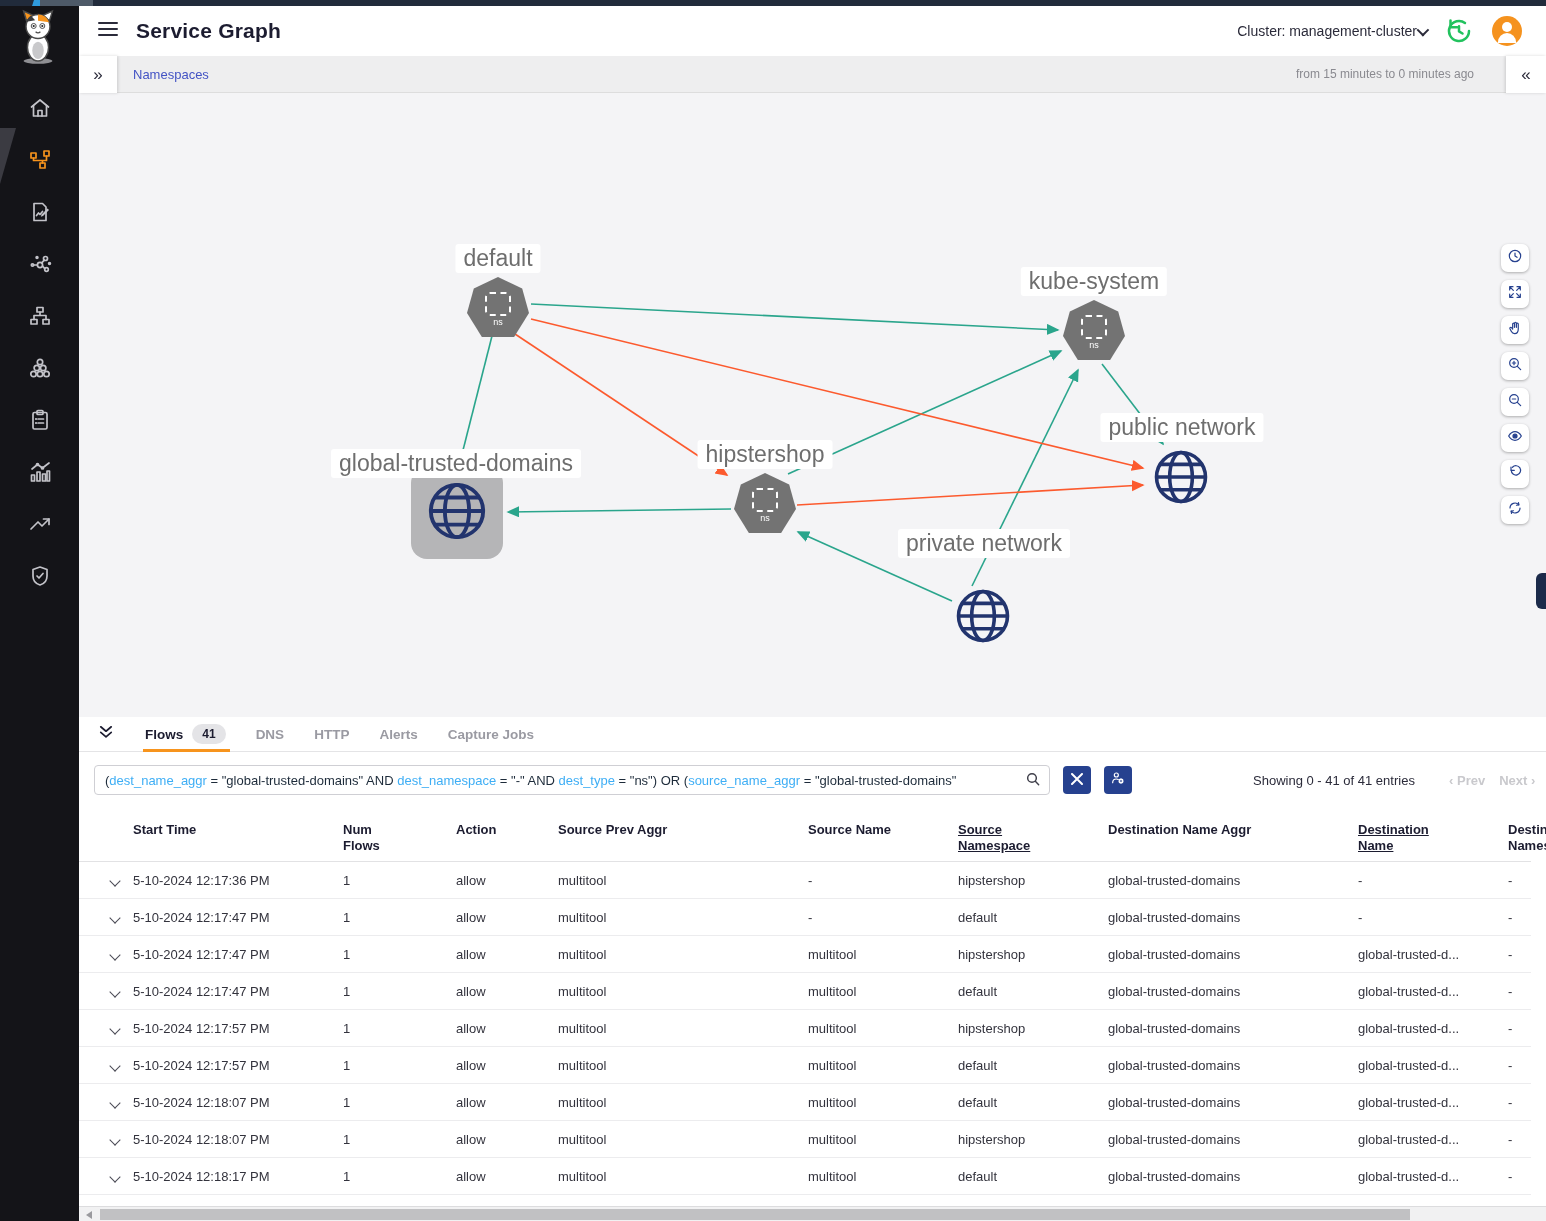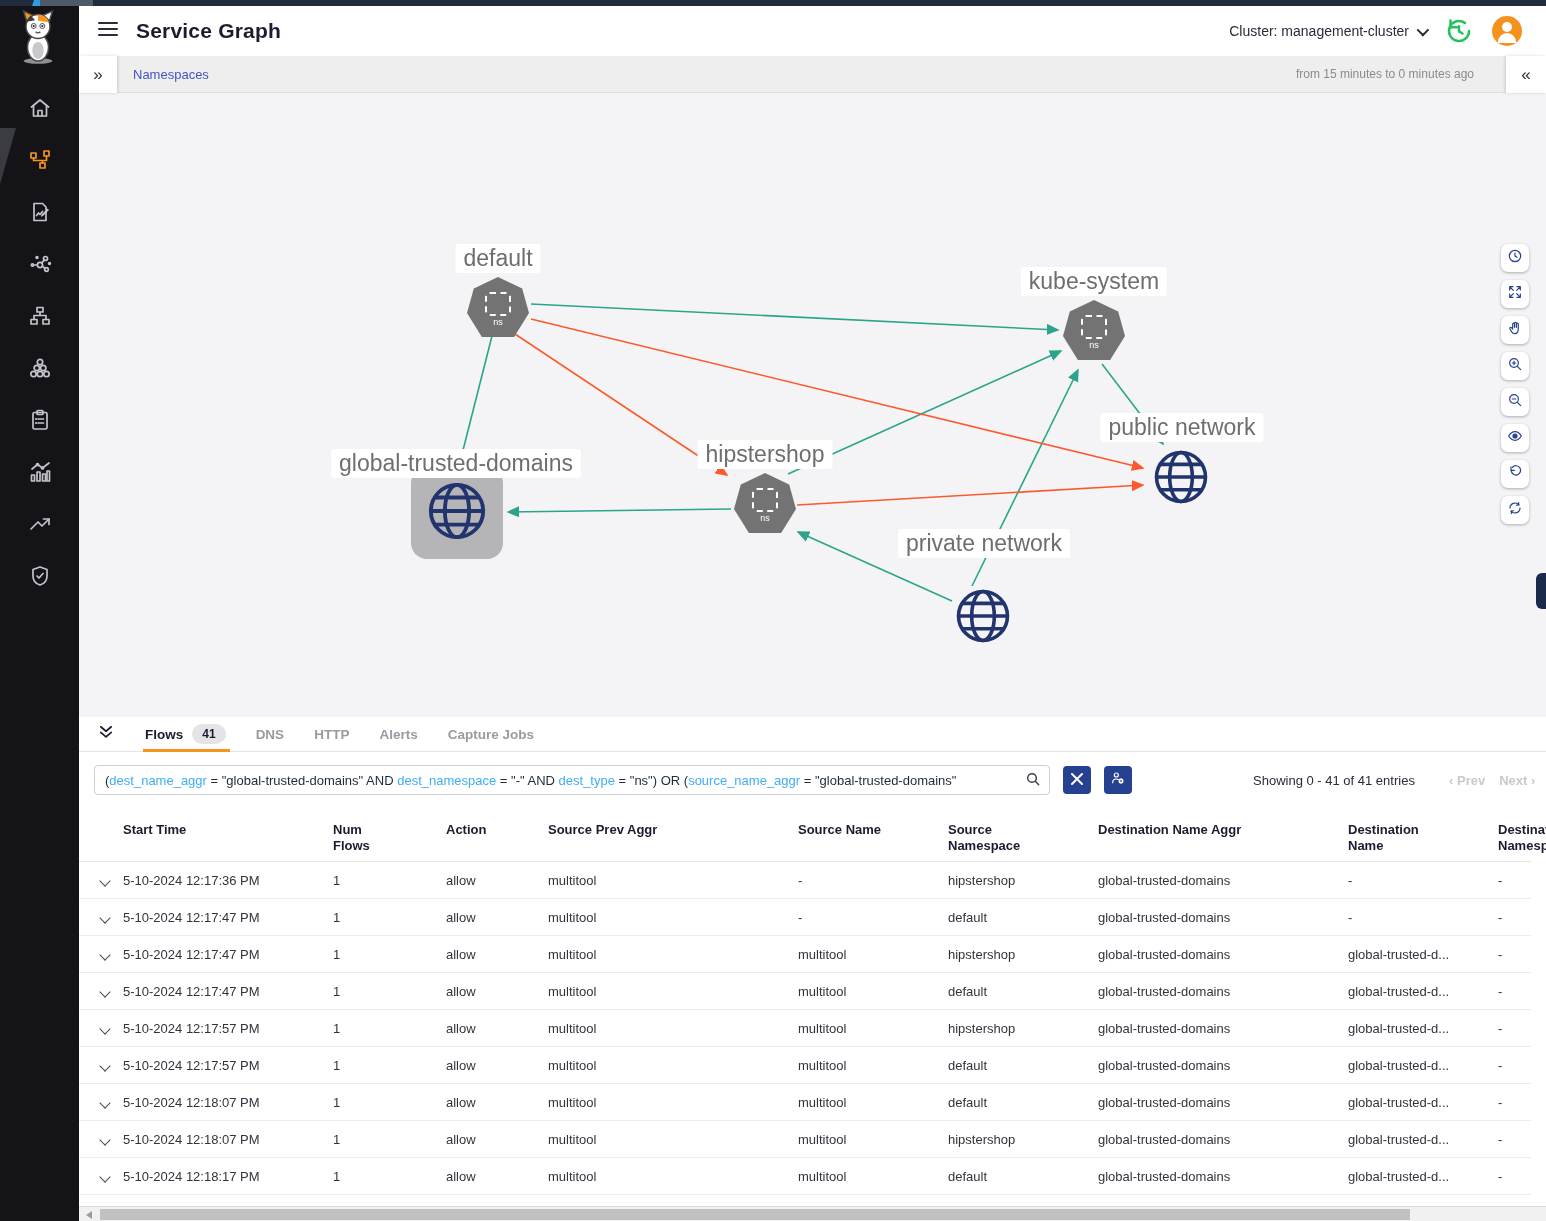--- a/index.html
+++ b/index.html
@@ -21,21 +21,21 @@
   .navitem.active svg { stroke:#f7941d; }
   .notch { position:absolute; left:0; top:128px; width:0; height:0;
     border-left:16px solid #3b3b42; border-bottom:56px solid transparent; }
 
   
   .appbar { position:absolute; left:79px; top:6px; width:1467px; height:50px; background:#fff; z-index:40;
     display:flex; align-items:center; }
   .hamburger { margin-left:19px; cursor:pointer; }
   .apptitle { margin-left:18px; font-size:21px; font-weight:bold; color:#1c1c30; letter-spacing:.2px; }
   .appbar-right { margin-left:auto; display:flex; align-items:center; gap:18px; margin-right:24px; }
-  .cluster { font-size:14px; color:#2b2b3a; display:flex; align-items:center; gap:8px; cursor:pointer; }
+  .cluster { font-size:14px; color:#2b2b3a; display:flex; align-items:center; cursor:pointer; }
   .chev-down { width:9px; height:9px; border-right:2px solid #2b2b3a; border-bottom:2px solid #2b2b3a;
     transform:rotate(45deg) translateY(-2px); }
   .iconbtn { cursor:pointer; display:flex; align-items:center; }
   .avatar { width:30px; height:30px; border-radius:50%; background:#f5921e; position:relative; cursor:pointer; }
   .avatar::before { content:""; position:absolute; left:10px; top:6px; width:10px; height:10px; border-radius:50%; background:#fff; }
   .avatar::after { content:""; position:absolute; left:6px; top:17px; width:18px; height:10px; border-radius:9px 9px 0 0; background:#fff; }
 
   
   .crumbbar { position:absolute; left:79px; top:56px; width:1467px; height:37px; background:#eeeeef;
     border-bottom:1px solid #ddd; display:flex; align-items:center; z-index:40; }
@@ -88,25 +88,25 @@
   .fkey { color:#3eaef5; } .fop { color:#1d2b3a; } .fval { color:#1d2b3a; } .fp { color:#1d2b3a; }
   .searchicon { margin-left:4px; flex:none; }
   .fbtn { width:28px; height:28px; background:#26418f; border-radius:4px; margin-left:13px;
     display:flex; align-items:center; justify-content:center; cursor:pointer; }
   .showing { position:absolute; left:1159px; font-size:13px; color:#2b2b3a; }
   .pager { position:absolute; left:1355px; font-size:13px; color:#c9c9cd; font-weight:bold; display:flex; gap:14px; }
   .pager span { cursor:pointer; }
 
   
   .thead, .trow { display:grid; grid-template-columns:30px 210px 113px 102px 250px 150px 150px 250px 150px 1fr;
-    padding-left:14px; }
+    padding-left:24px; }
   .thead { position:absolute; left:0; top:93px; width:1452px; height:52px; border-bottom:1px solid #e2e2e4;
     font-size:13px; font-weight:bold; color:#1c1c30; align-items:start; padding-top:12px; }
   .thead .cell { padding-right:55px; line-height:1.25; overflow:hidden; }
-  .thead .cell.c6, .thead .cell.c8 { max-width:105px; }
+  .thead .cell.c6, .thead .cell.c8 { max-width:105px;text-decoration:underline; }
   .thead .cell.c9 { white-space:normal; max-width:60px; height:36px; }
   .tbody { position:absolute; left:0; top:145px; width:1452px; }
   .trow { height:37px; align-items:center; border-bottom:1px solid #ececee; font-size:13px; color:#33333d; cursor:pointer; }
   .trow .cell { white-space:nowrap; overflow:hidden; padding-right:10px; }
   .vchev { width:8px; height:8px; border-left:1.8px solid #4a4a55; border-bottom:1.8px solid #4a4a55;
     transform:rotate(-45deg); display:inline-block; margin-left:8px; margin-top:-4px; }
   .hscroll { position:absolute; left:0px; top:489px; width:1467px; height:15px; background:#f1f1f2; border-top:1px solid #dcdcde; }
   .hscroll .thumb { position:absolute; left:21px; top:2px; width:1310px; height:11px; background:#c1c1c3; }
   .hscroll .harrow { position:absolute; left:7px; top:4px; width:0; height:0; border-top:4px solid transparent;
     border-bottom:4px solid transparent; border-right:6px solid #9a9a9e; }

